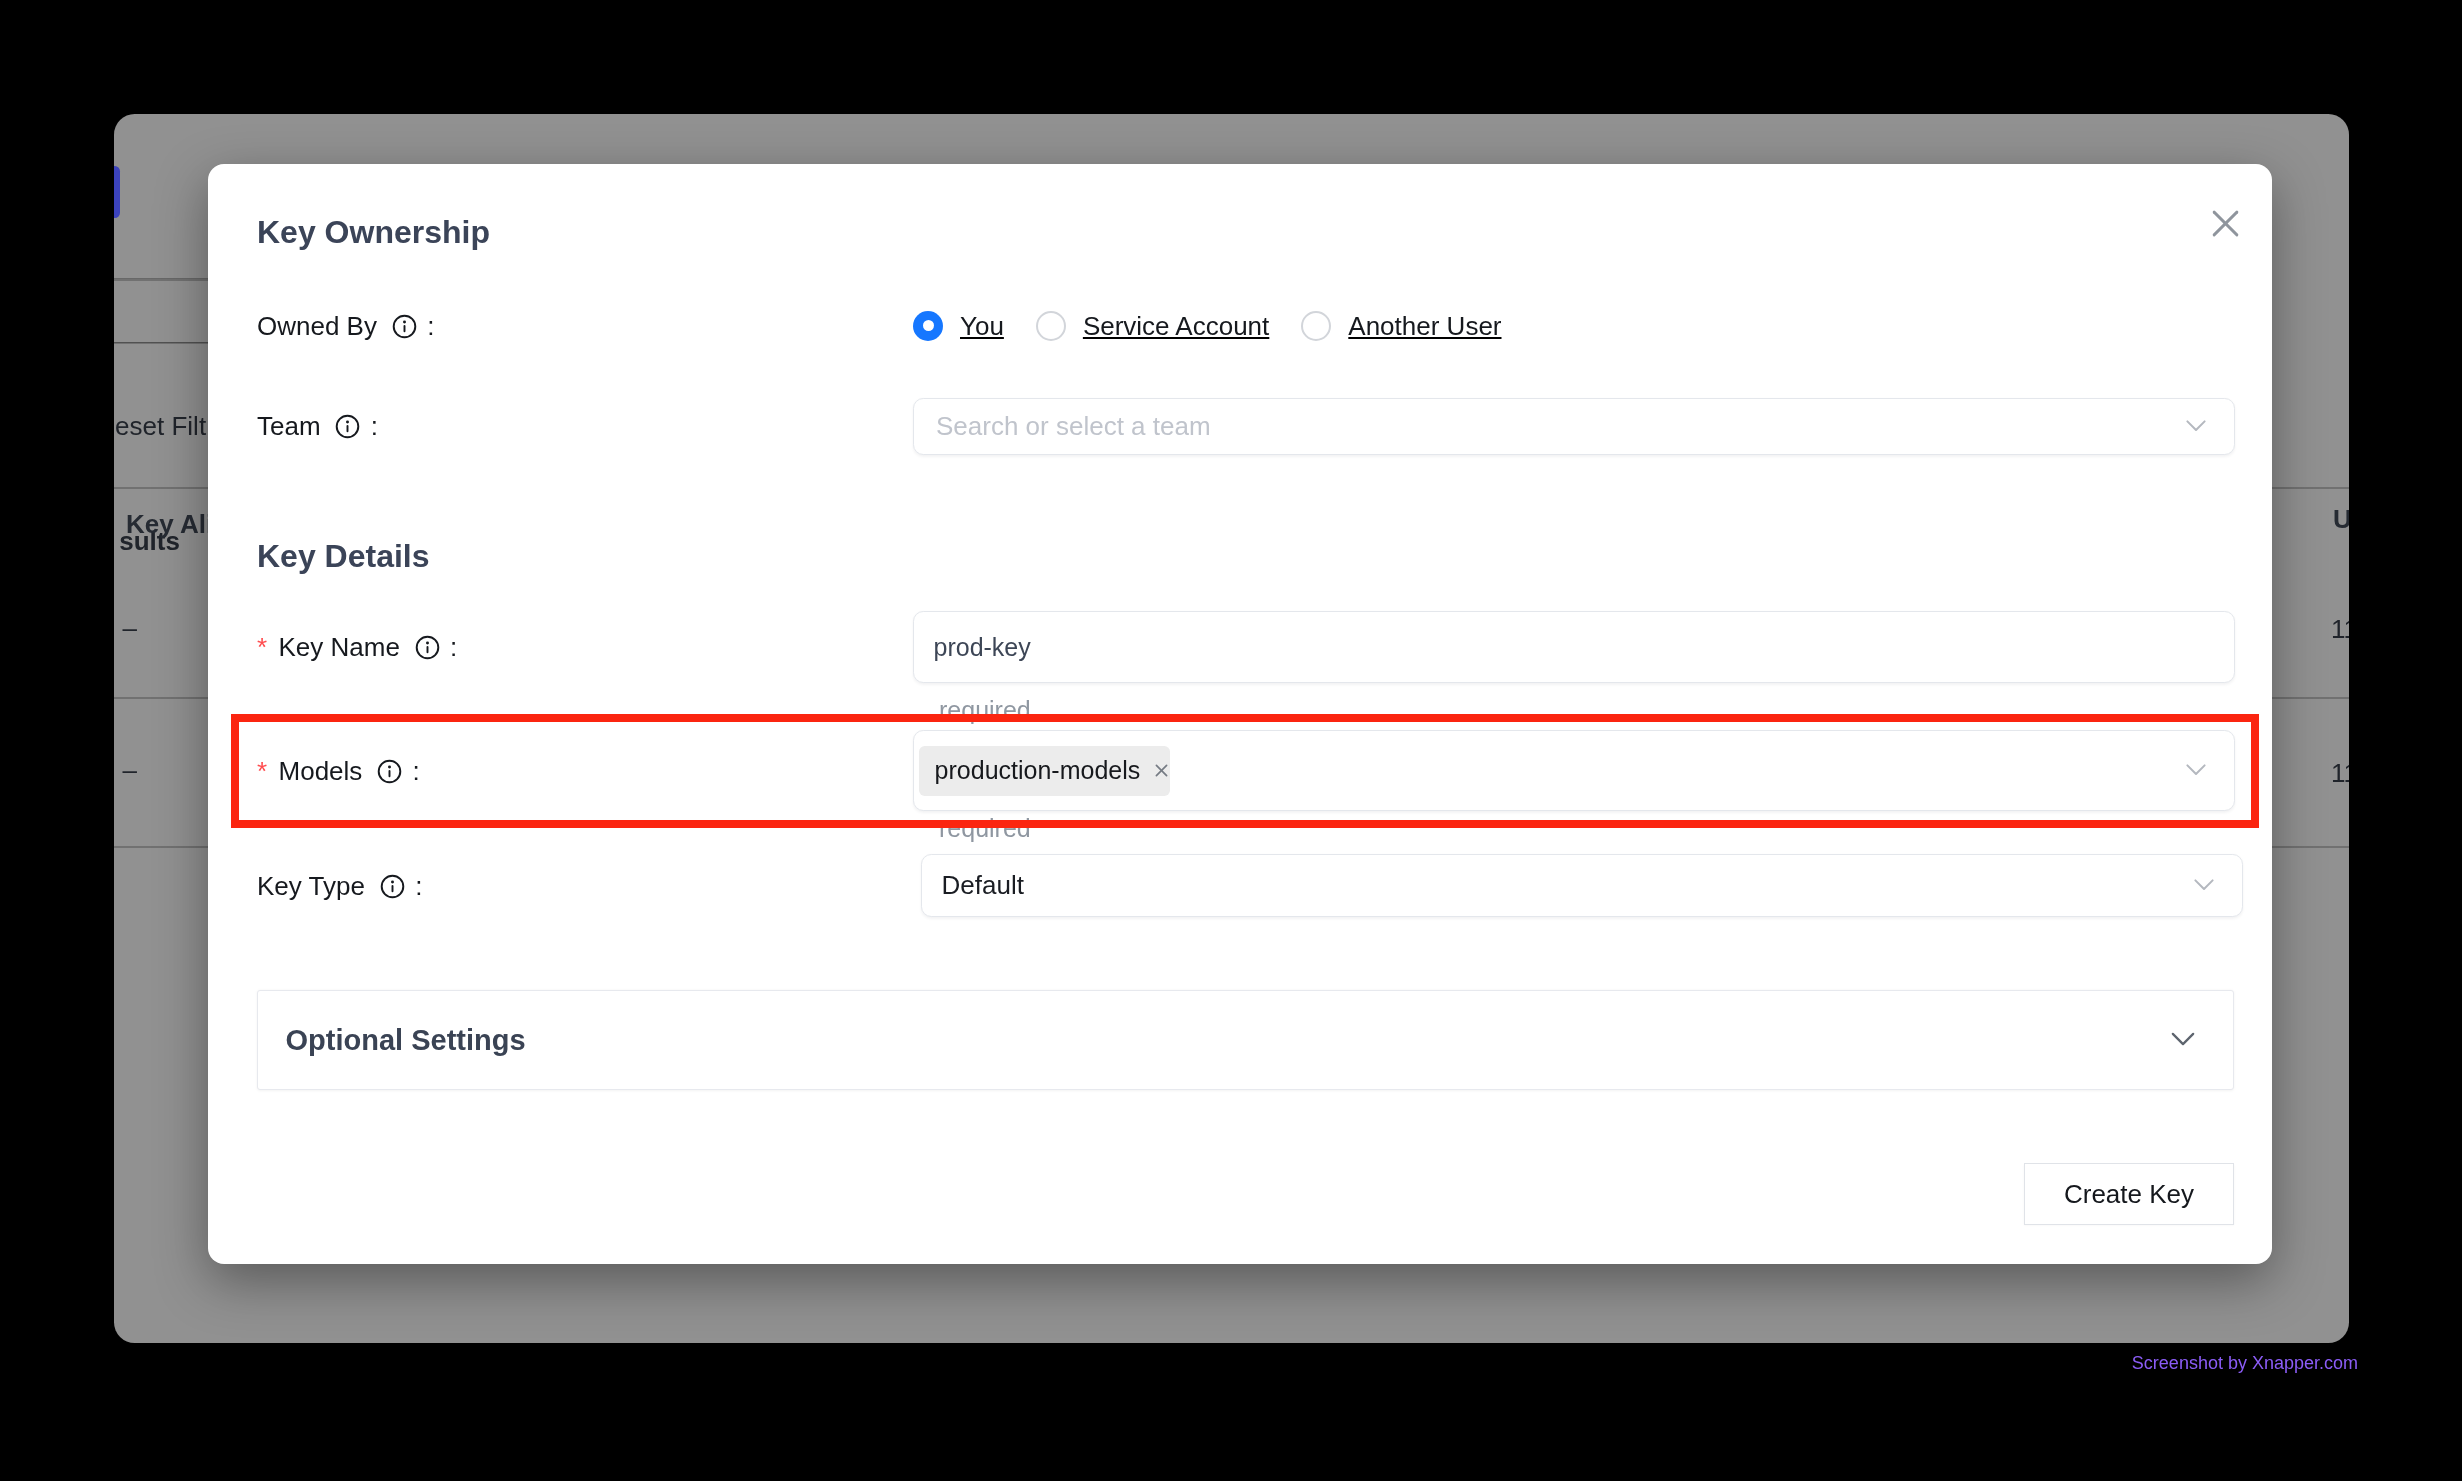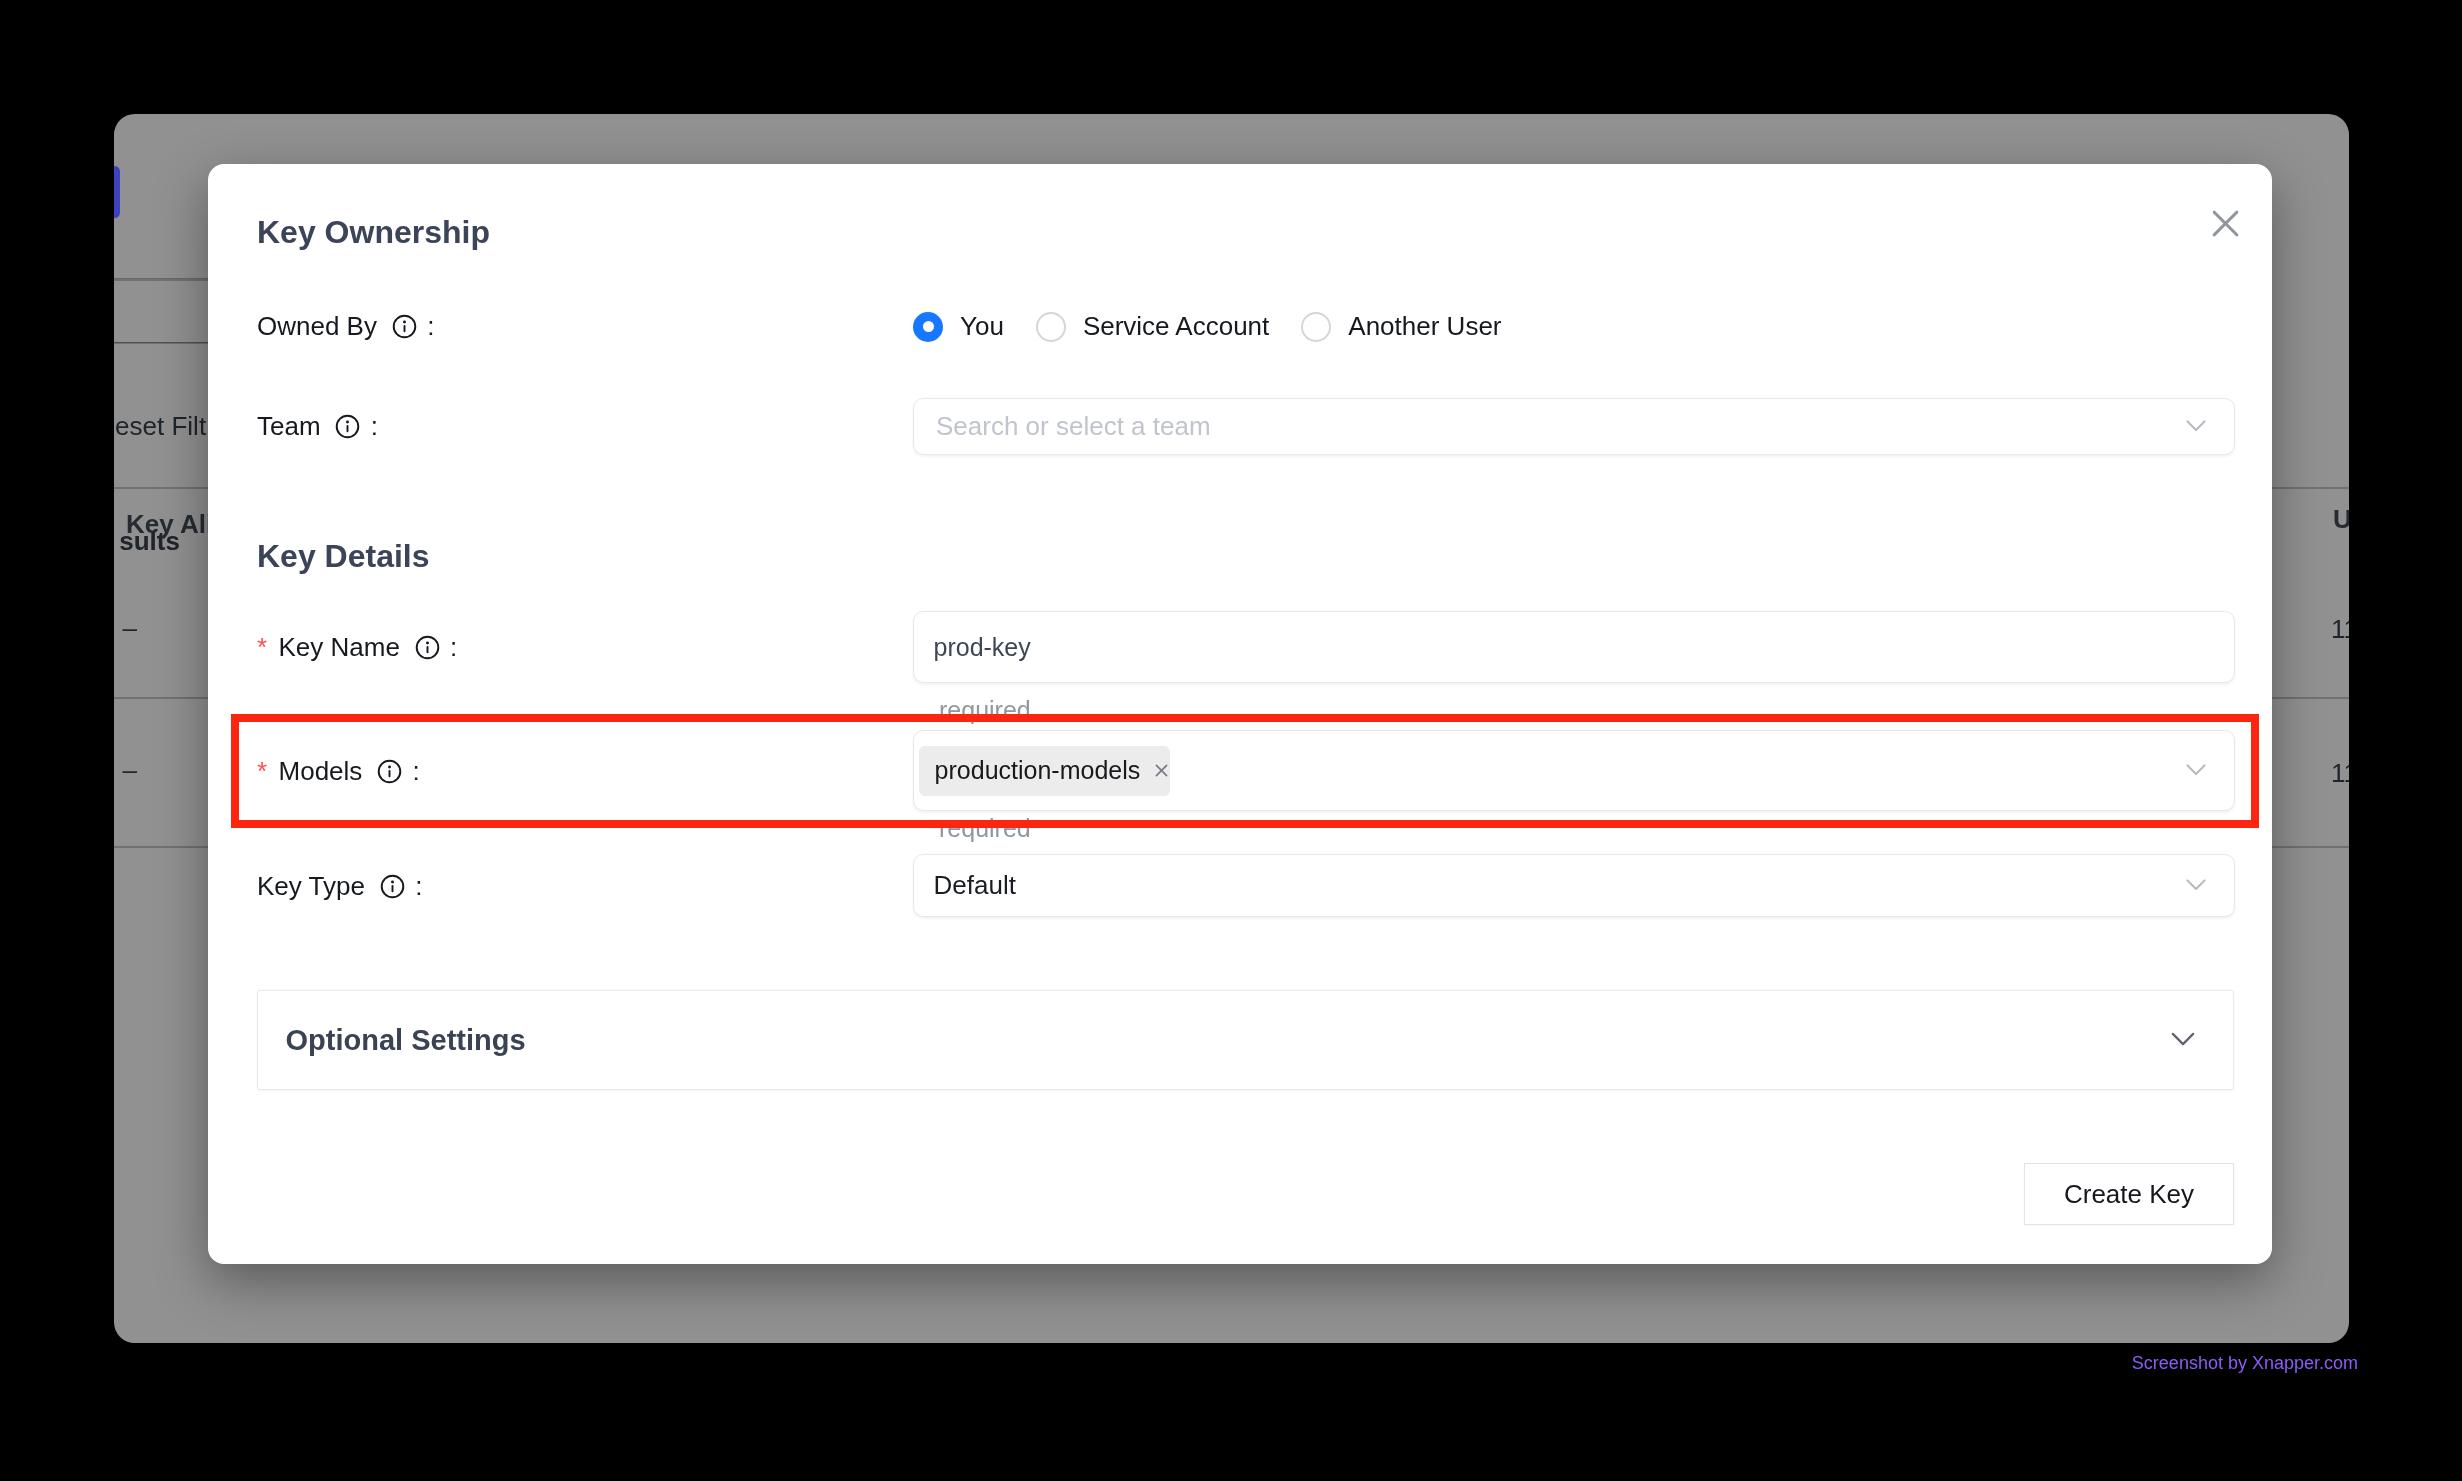--- a/index.html
+++ b/index.html
@@ -34,21 +34,21 @@
     background:#fff;border-radius:16px;
     box-shadow:0 17px 52px rgba(0,0,0,0.38);
   }
   .modal-title{color:#3b4458;font-size:32px;font-weight:600;white-space:nowrap;}
   .field-label{display:flex;align-items:center;gap:8px;color:#16191e;font-size:26px;font-weight:500;white-space:nowrap;}
   .asterisk{color:#ff4d4f;font-size:26px;margin-right:3.4px;}
   .info-icon{display:inline-flex;margin-left:6.9px;}
   .colon{margin-left:2.3px;}
 
   .radio-group{display:flex;align-items:center;}
-  .radio-item{display:flex;align-items:flex-end;margin-right:32px;cursor:pointer;}
+  .radio-item{display:flex;align-items:flex-start;margin-right:32px;cursor:pointer;text-decoration:underline;}
   .radio-circle{width:30px;height:30px;border-radius:50%;flex:0 0 auto;}
   .radio-on{background:#1677ff;display:flex;align-items:center;justify-content:center;}
   .radio-on::after{content:"";width:11px;height:11px;border-radius:50%;background:#fff;}
   .radio-off{background:#fff;border:2.3px solid #d2d5da;}
   .radio-label{margin-left:17px;color:#16191e;font-size:26px;}
 
   .select-box{
     position:absolute;left:705px;width:1322px;background:#fff;
     border:1.1px solid #e4e7ec;border-radius:10.3px;
     box-shadow:0 1.1px 2.9px rgba(16,24,40,0.05);
@@ -240,21 +240,21 @@
         <span>Key Type</span>
         <span class="info-icon">
           <svg width="25" height="25" viewBox="0 0 44 44">
             <circle cx="22" cy="22" r="19" fill="none" stroke="#16191e" stroke-width="3.4"></circle>
             <circle cx="22" cy="14" r="2.6" fill="#16191e"></circle>
             <rect x="20.3" y="19.5" width="3.4" height="12.5" rx="1.7" fill="#16191e"></rect>
           </svg>
         </span>
         <span class="colon">:</span>
       </div>
-      <div class="select-box" style="top:690px;height:63px;">
+      <div class="select-box" style="top:690px;height:63px;margin-left:8px;">
         <span class="value-text">Default</span>
         <span class="chevron">
           <svg width="22" height="13.8" viewBox="0 0 38 24">
             <path d="M4 4 L19 19 L34 4" fill="none" stroke="#b4b8bf" stroke-width="3.5" stroke-linecap="round" stroke-linejoin="round"></path>
           </svg>
         </span>
       </div>
 
       <div class="optional-card">
         <span class="optional-label">Optional Settings</span>

